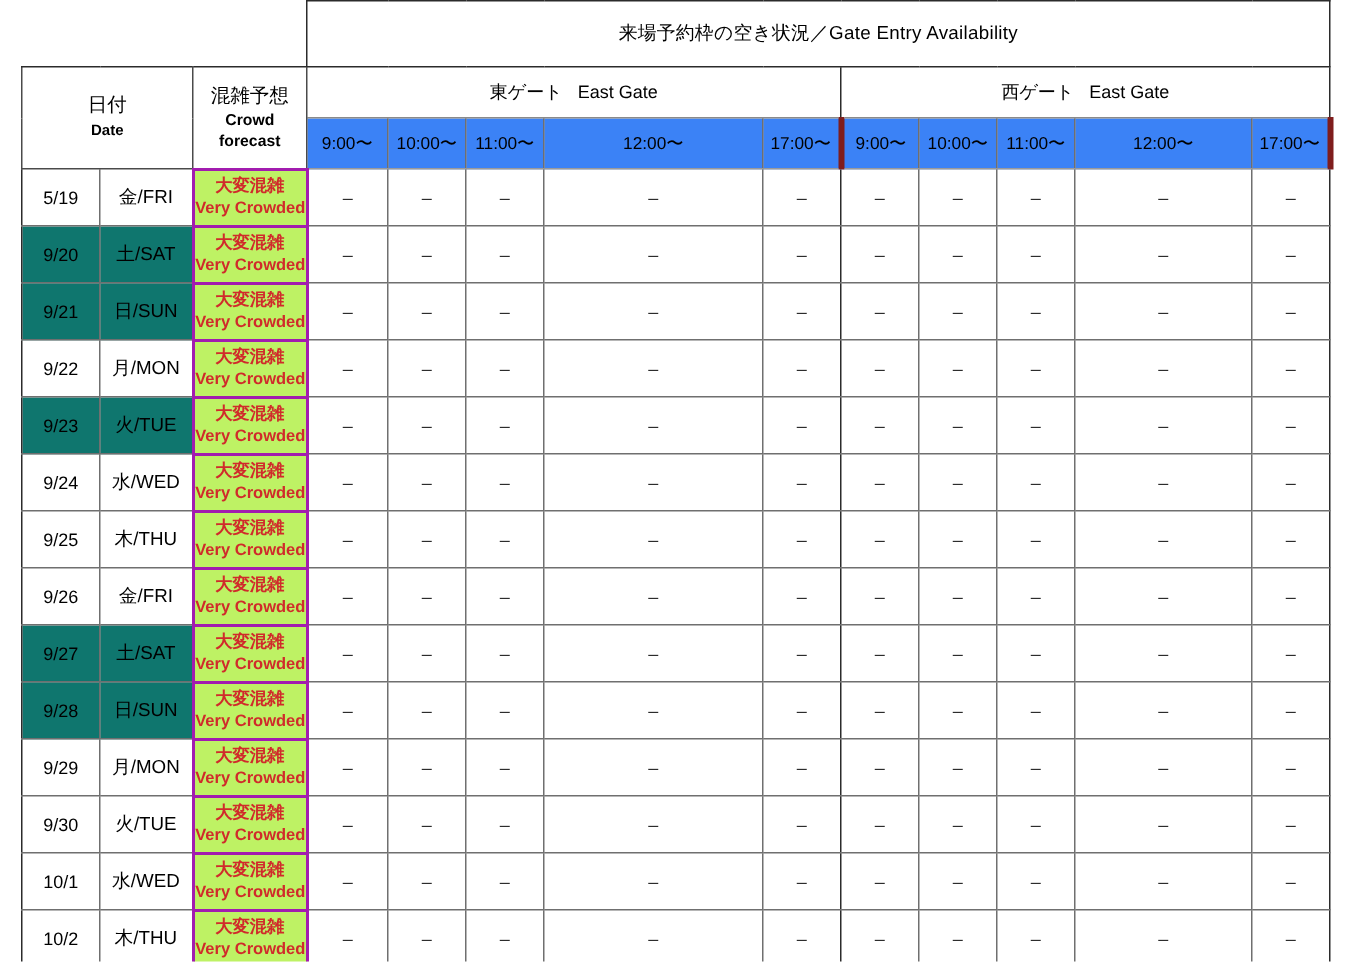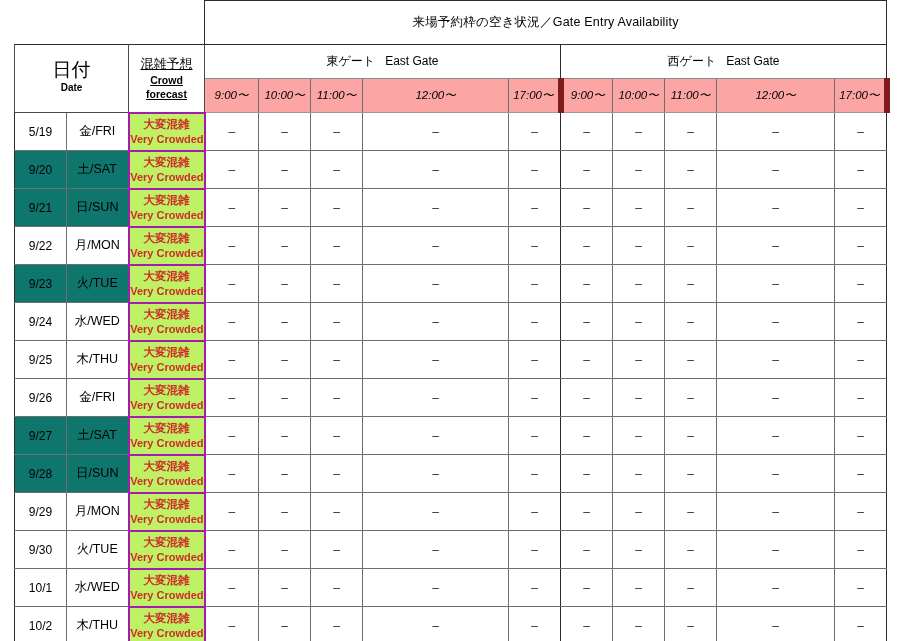--- a/index.html
+++ b/index.html
@@ -63,36 +63,35 @@
 
   
   .hdr-date {
     border: 1px solid #4a4a4a;
     border-top: 1px solid #2b2b2b;
     height: 68px;
     background: #ffffff;
   }
   .hdr-date .jp {
     display: block;
-    font-size: 19px;
+    font-size: 13px;
     line-height: 16px;
   }
   .hdr-date .en {
     display: block;
     font-size: 10px;
     font-weight: bold;
     line-height: 14px;
     margin-top: 3px;
   }
   .hdr-crowd {
     border: 1px solid #4a4a4a;
     border-top: 1px solid #2b2b2b;
     height: 68px;
     background: #ffffff;
-    text-decoration: underline;
   }
   .hdr-crowd .jp {
     display: block;
     font-size: 13px;
     line-height: 17px;
   }
   .hdr-crowd .en {
     display: block;
     font-size: 10.5px;
     font-weight: bold;
@@ -100,26 +99,25 @@
     margin-top: 1px;
   }
 
   
   .slot {
     border: 1px solid #6f6f6f;
     border-bottom: 1px solid #9a9a9a;
     height: 34px;
     font-size: 11.5px;
     font-weight: bold;
-    background: #fca5a5;
+    background: #3b82f6;
     white-space: nowrap;
-    font-style: italic;
   }
   .slot.edge-l { border-left: 1px solid #2b2b2b; }
-  .slot.edge-r { border-right: 6px solid #7f1d1d; margin-top: 14px; }
+  .slot.edge-r { border-right: 4px solid #7f1d1d; margin-top: 14px; }
 
   
   tr.drow td { height: 38px; }
   .c-date {
     border: 1px solid #6f6f6f;
     border-left: 1px solid #2b2b2b;
     font-size: 12px;
     font-weight: bold;
     background: #ffffff;
   }

